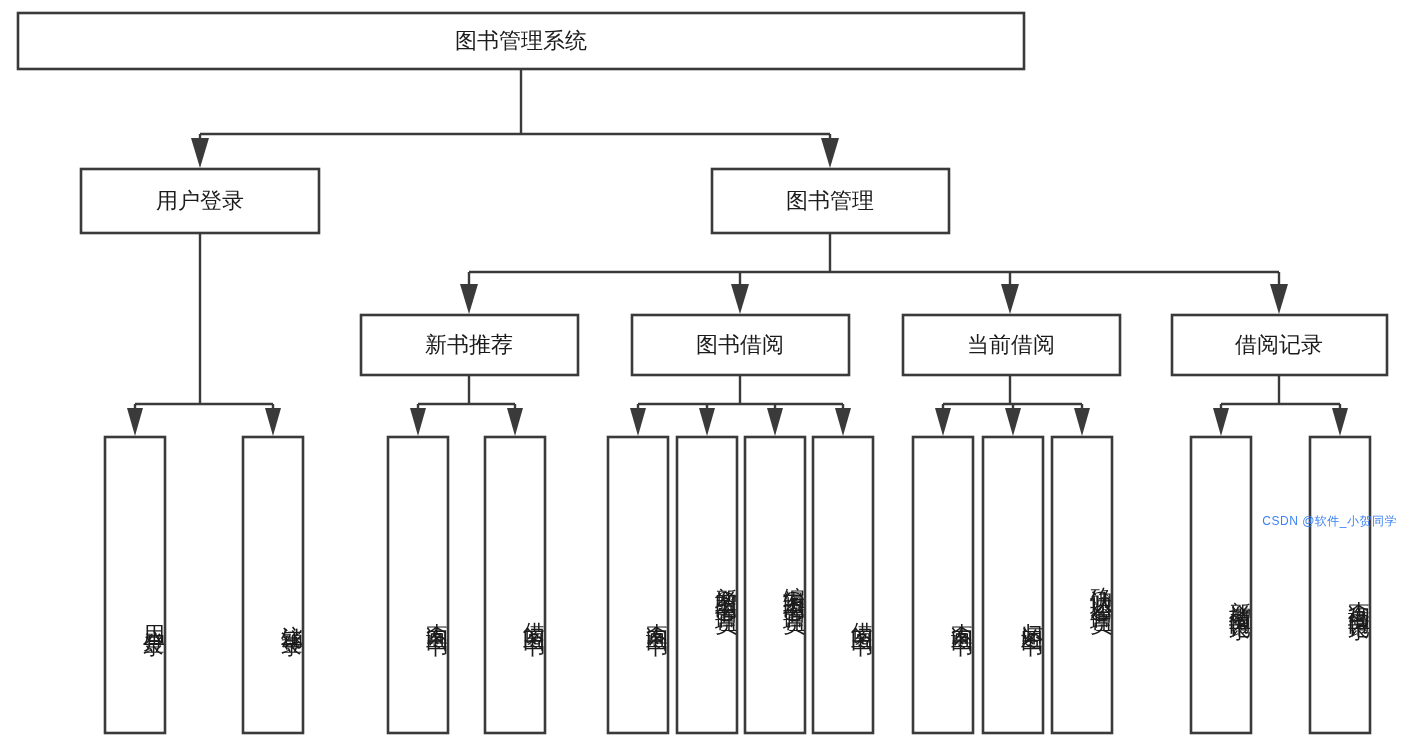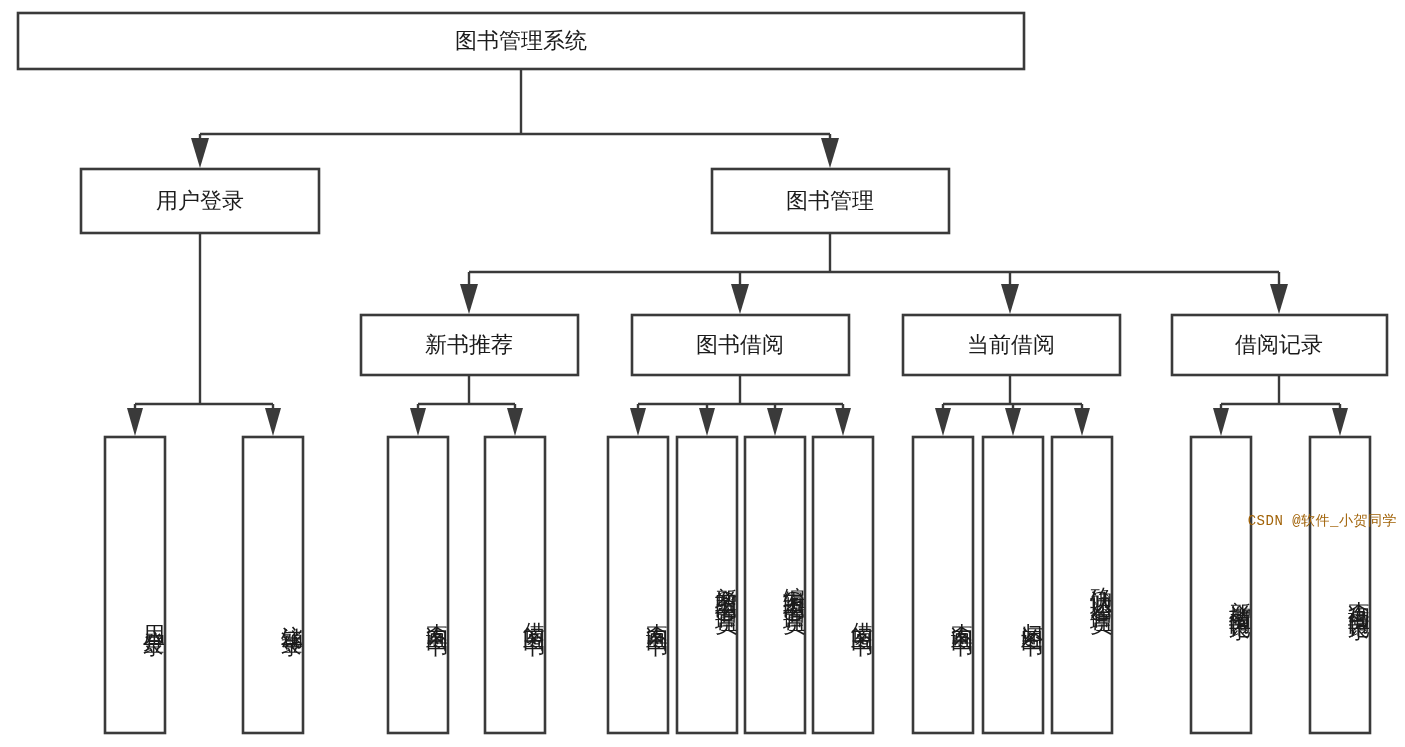--- a/index.html
+++ b/index.html
@@ -58,24 +58,24 @@
     line-height: 1.0;
     letter-spacing: 4px;
     color: #1b1b1b;
     white-space: nowrap;
     pointer-events: none;
   }
   #watermark {
     position: absolute;
     right: 8px;
     bottom: 6px;
-    font-size: 14px;
-    color: #a16207;
+    font-size: 12px;
+    color: #3b82f6;
     letter-spacing: 0.5px;
-    font-family: Liberation Mono, monospace;
+    font-family: Liberation Sans, sans-serif;
     white-space: nowrap;
   }
 </style>
 </head>
 <body>
 
 <div id="diagram-root">
 
   <svg id="tree-svg" viewBox="0 0 1405 747">
 

